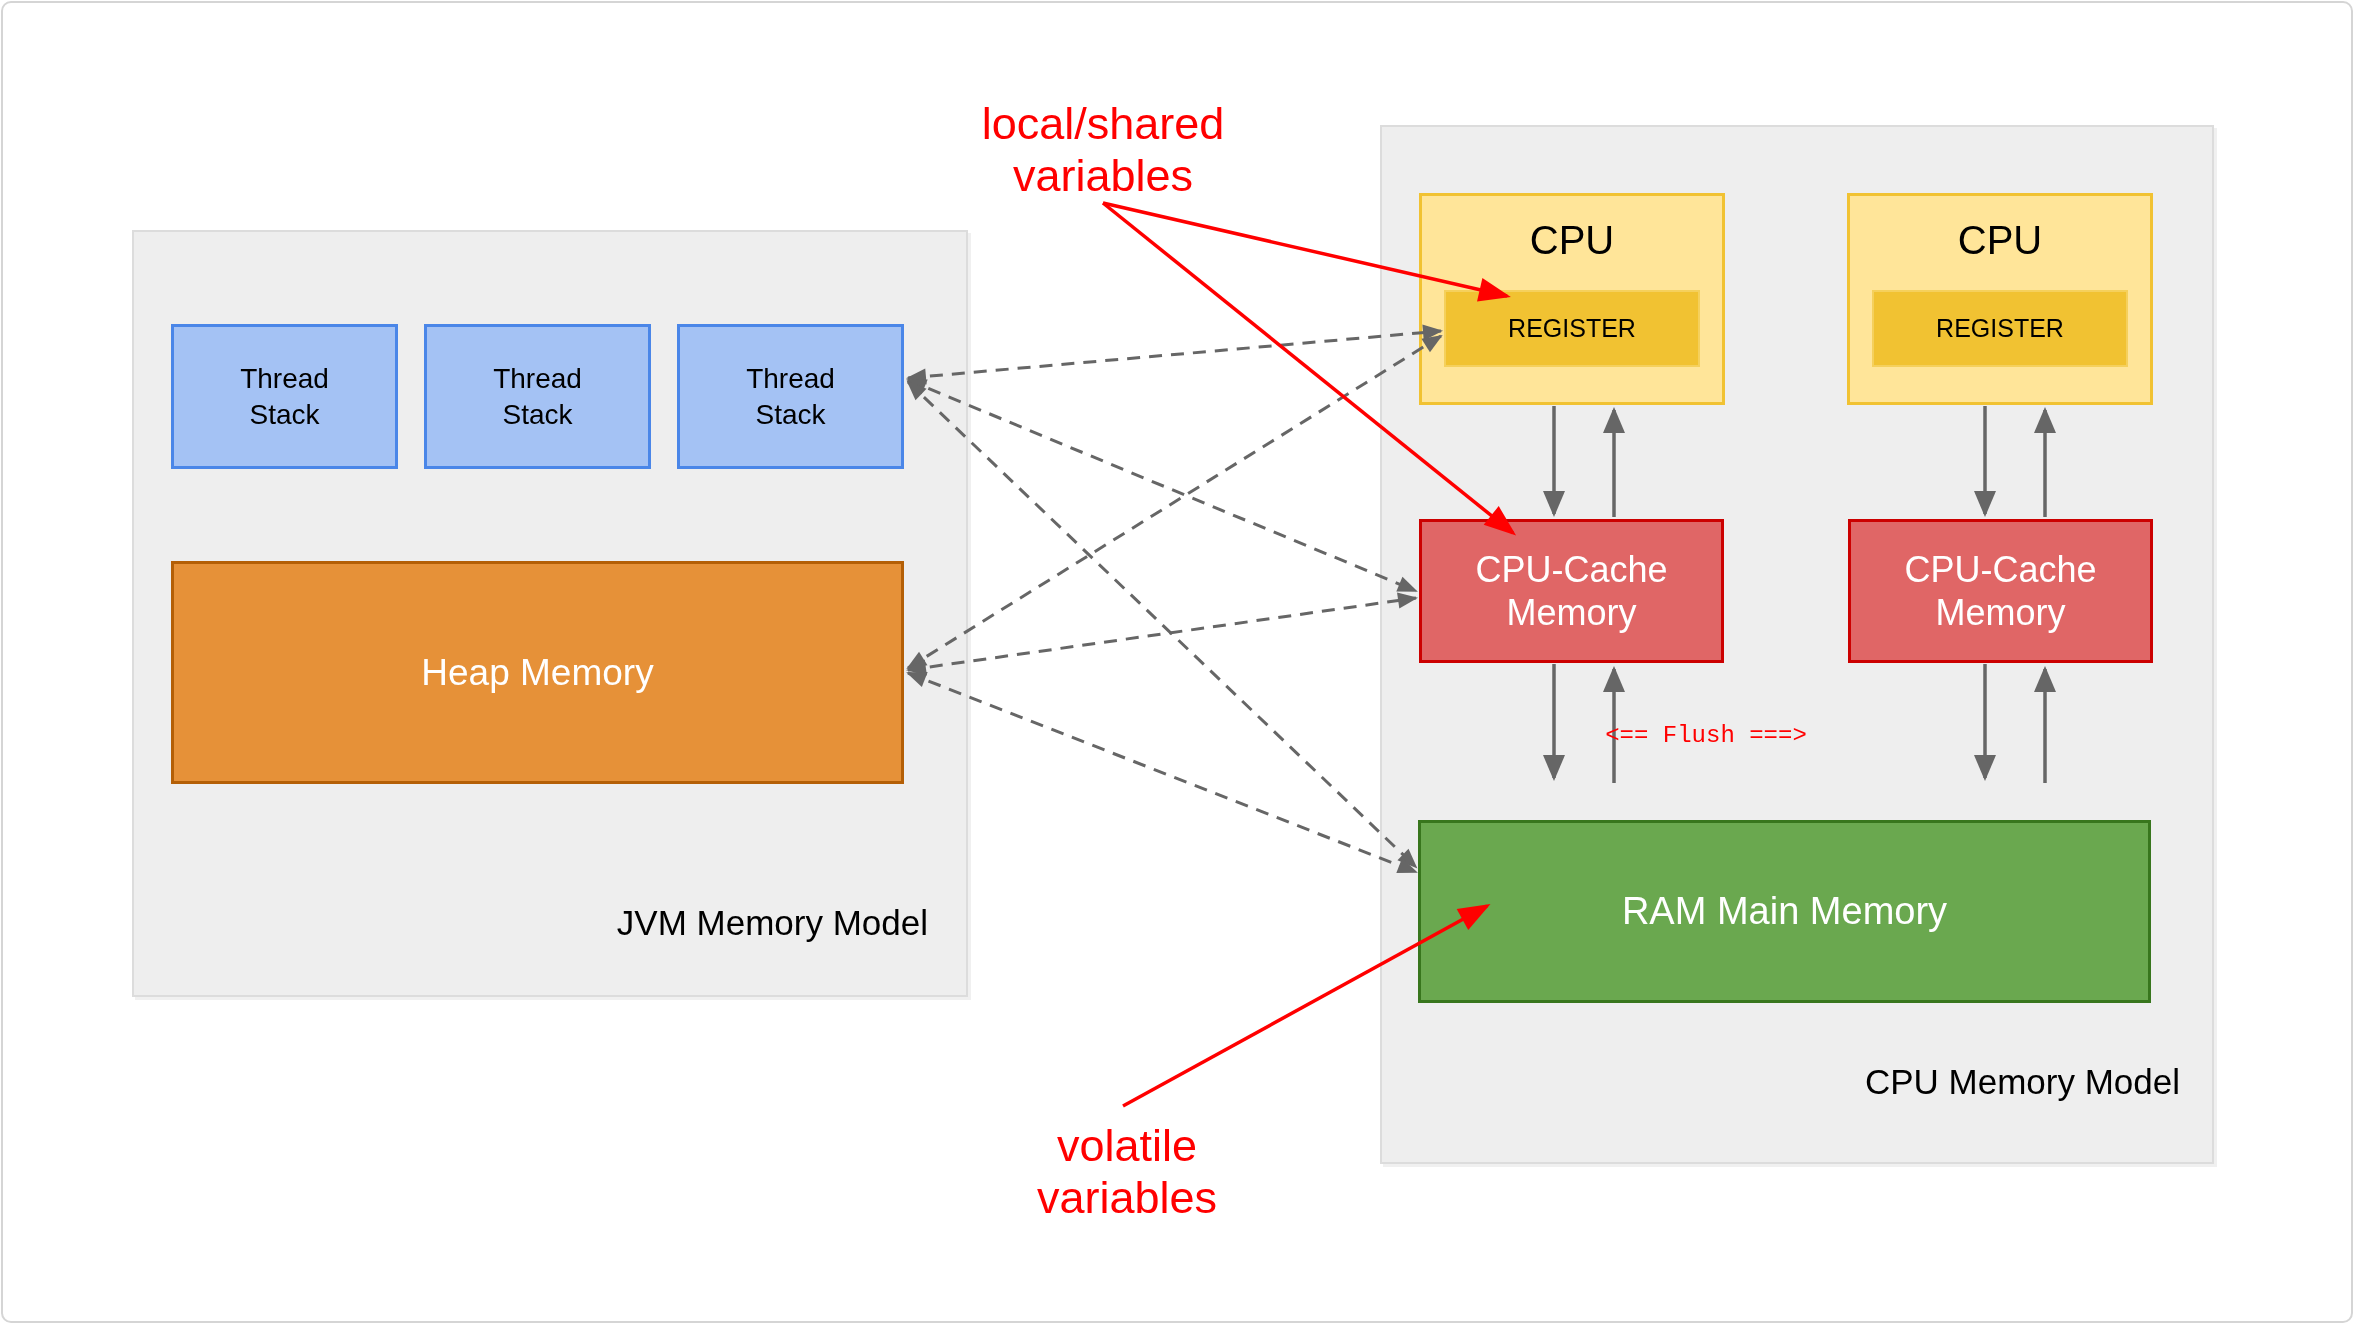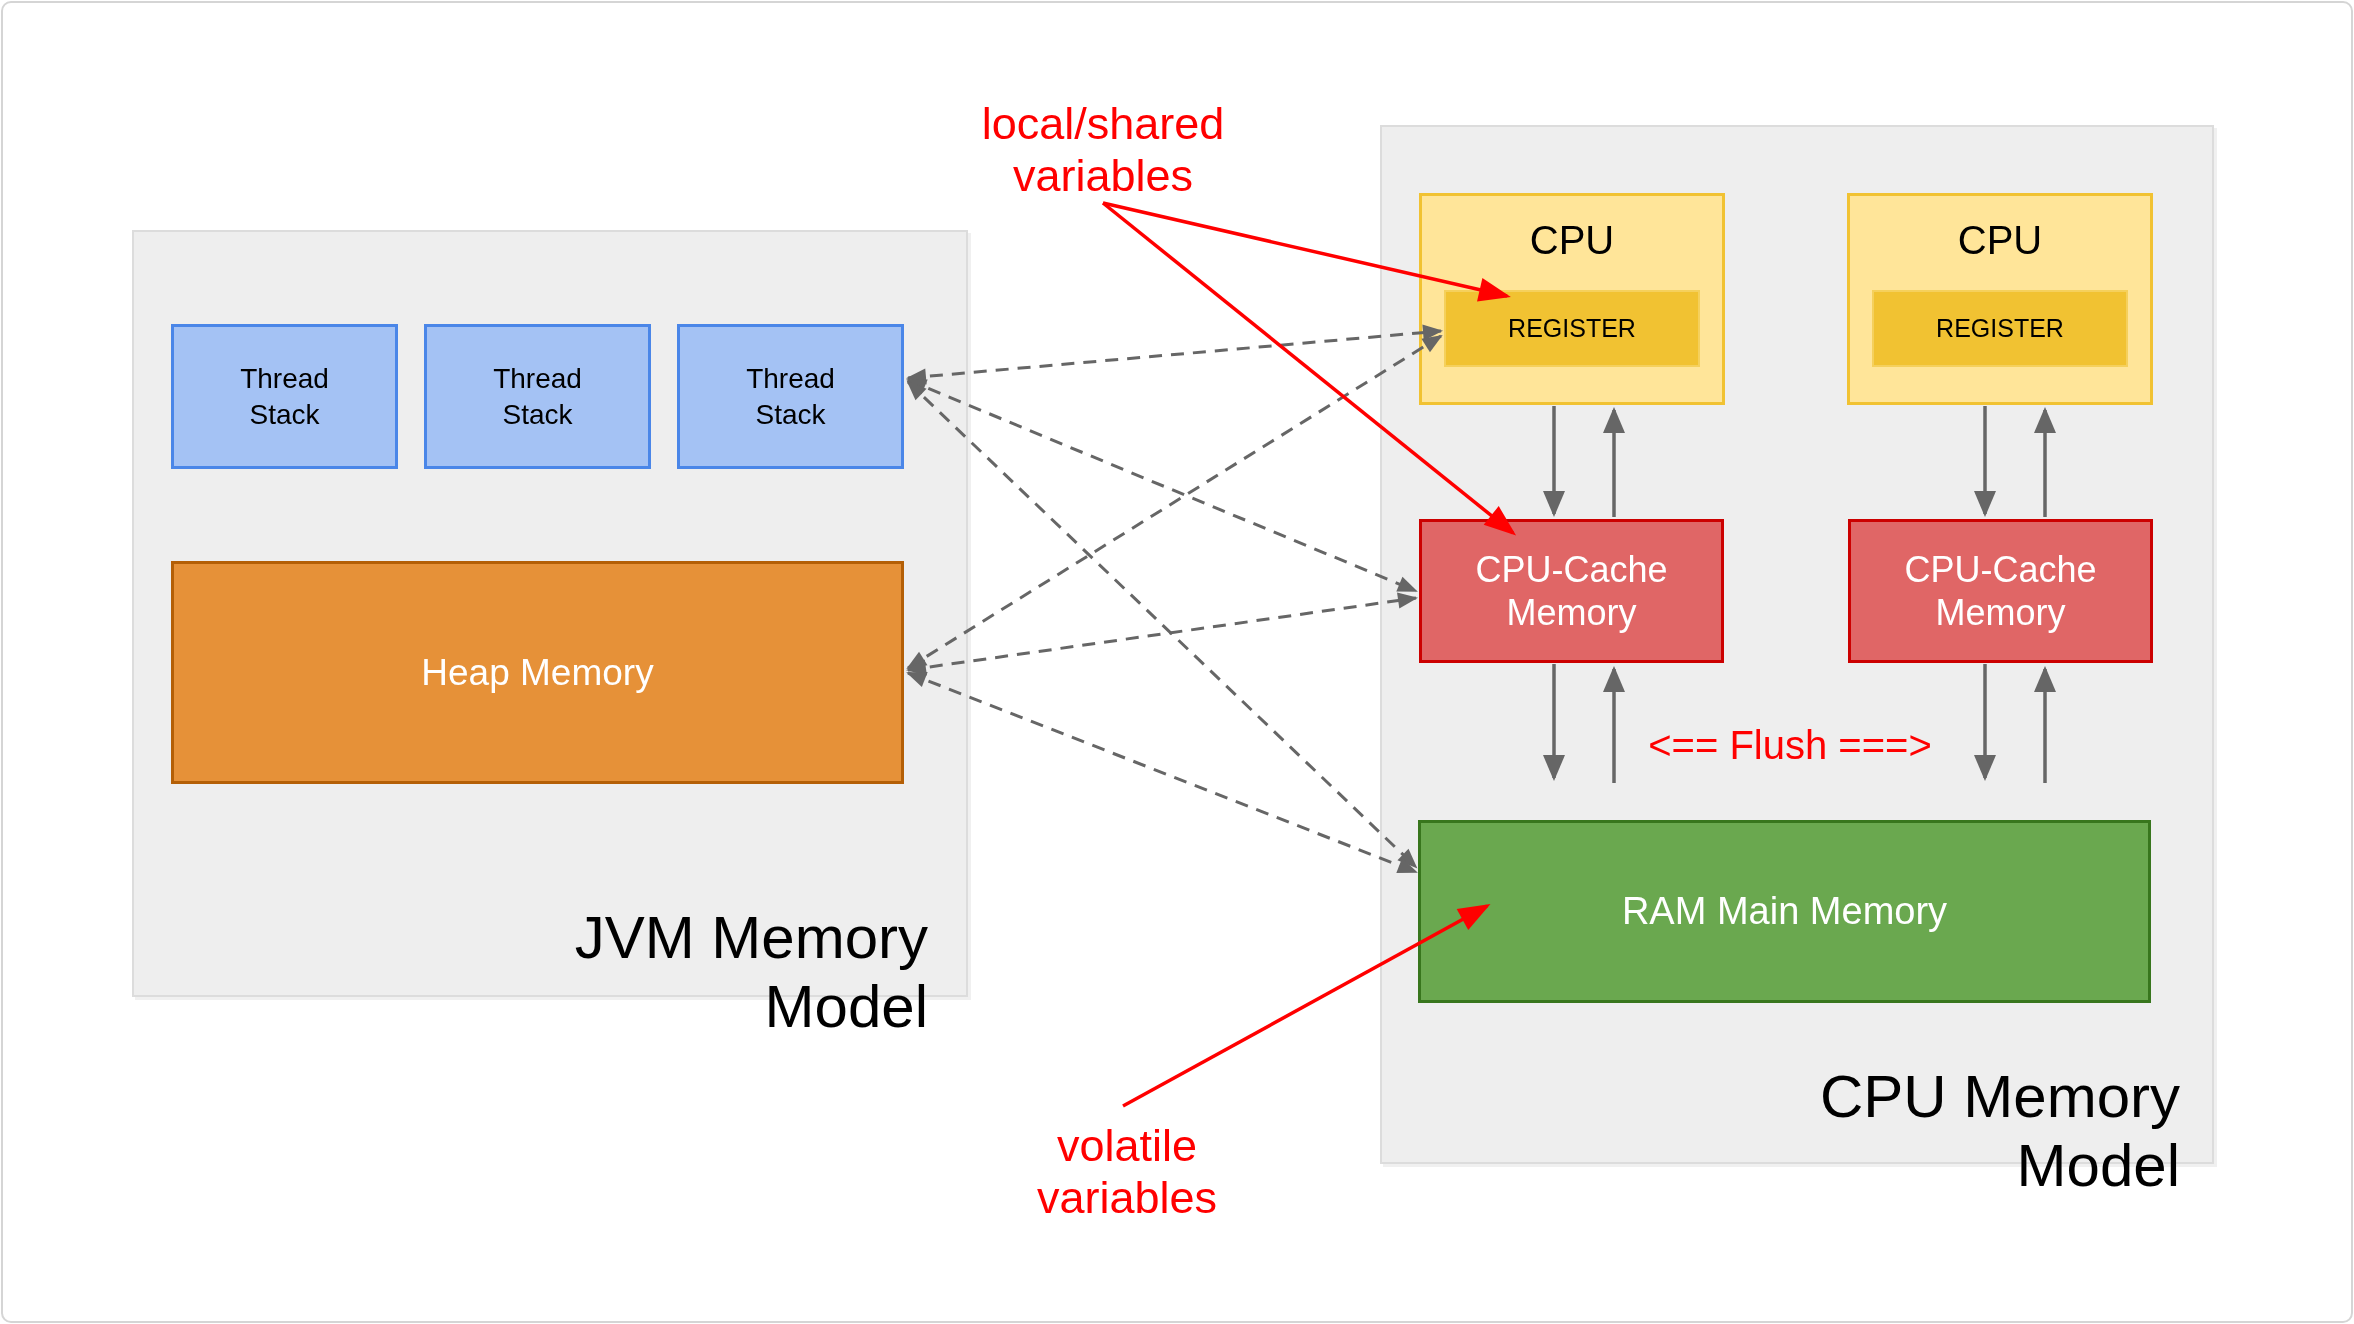--- a/index.html
+++ b/index.html
@@ -19,21 +19,21 @@
     font-family:"Liberation Sans","DejaVu Sans",sans-serif;
     -webkit-font-smoothing:antialiased;
   }
   .frame{position:absolute;left:1px;top:1px;right:1px;bottom:1px;
     border:2px solid #d5d5d5;border-radius:10px;background:#ffffff;}
   .panel{position:absolute;background:var(--panel-fill);
     border:2px solid var(--panel-border);
     box-shadow:3px 3px 0 rgba(0,0,0,0.06);}
   .box{position:absolute;display:flex;align-items:center;justify-content:center;
     text-align:center;white-space:pre-line;box-sizing:border-box;}
-  .panel-title{position:absolute;color:var(--text-black);font-size:60px;
+  .panel-title{position:absolute;color:var(--text-black);font-size:35px;
     line-height:1.15;text-align:right;}
   .thread-stack{background:var(--thread-fill);border:3px solid var(--thread-border);
     color:var(--text-black);font-size:28px;line-height:1.27;margin-top:16px;}
   .heap{background:var(--heap-fill);border:3px solid var(--heap-border);
     color:#ffffff;font-size:37px;}
   .cpu-box{background:var(--cpu-fill);border:3px solid var(--cpu-border);
     color:var(--text-black);font-size:40px;align-items:flex-start;
     padding-top:22px;justify-content:center;}
   .register{background:var(--register-fill);border:2px solid var(--register-border);
     color:var(--text-black);font-size:25px;}
@@ -70,21 +70,21 @@
 <div class="box cache" style="left:1419px;top:519px;width:305px;height:144px;">CPU-Cache
 Memory</div>
 <div class="box cache" style="left:1848px;top:519px;width:305px;height:144px;">CPU-Cache
 Memory</div>
 <div class="box ram" style="left:1418px;top:820px;width:733px;height:183px;">RAM Main Memory</div>
 <div class="panel-title" style="left:1700px;top:1062px;width:480px;">CPU Memory Model</div>
 
 <div class="annotation" style="left:953px;top:98px;width:300px;">local/shared
 variables</div>
 <div class="annotation" style="left:977px;top:1120px;width:300px;">volatile variables</div>
-<div class="annotation" style="left:1640px;top:722px;width:300px;font-size:40px;">&lt;== Flush ===&gt;</div>
+<div class="annotation" style="left:1556px;top:722px;width:300px;font-size:24px;font-family:Liberation Mono, monospace;">&lt;== Flush ===&gt;</div>
 
 <svg id="connector-layer" width="2354" height="1324" viewBox="0 0 2354 1324">
   <defs>
     <marker id="dash-head" markerUnits="userSpaceOnUse" markerWidth="22" markerHeight="18" refX="19" refY="9" orient="auto">
       <path d="M1,1 L21,9 L1,17 Z" fill="#666666"></path>
     </marker>
     <marker id="dash-head-rev" markerUnits="userSpaceOnUse" markerWidth="22" markerHeight="18" refX="19" refY="9" orient="auto-start-reverse">
       <path d="M1,1 L21,9 L1,17 Z" fill="#666666"></path>
     </marker>
     <marker id="gray-head" markerUnits="userSpaceOnUse" markerWidth="28" markerHeight="24" refX="24" refY="12" orient="auto">

